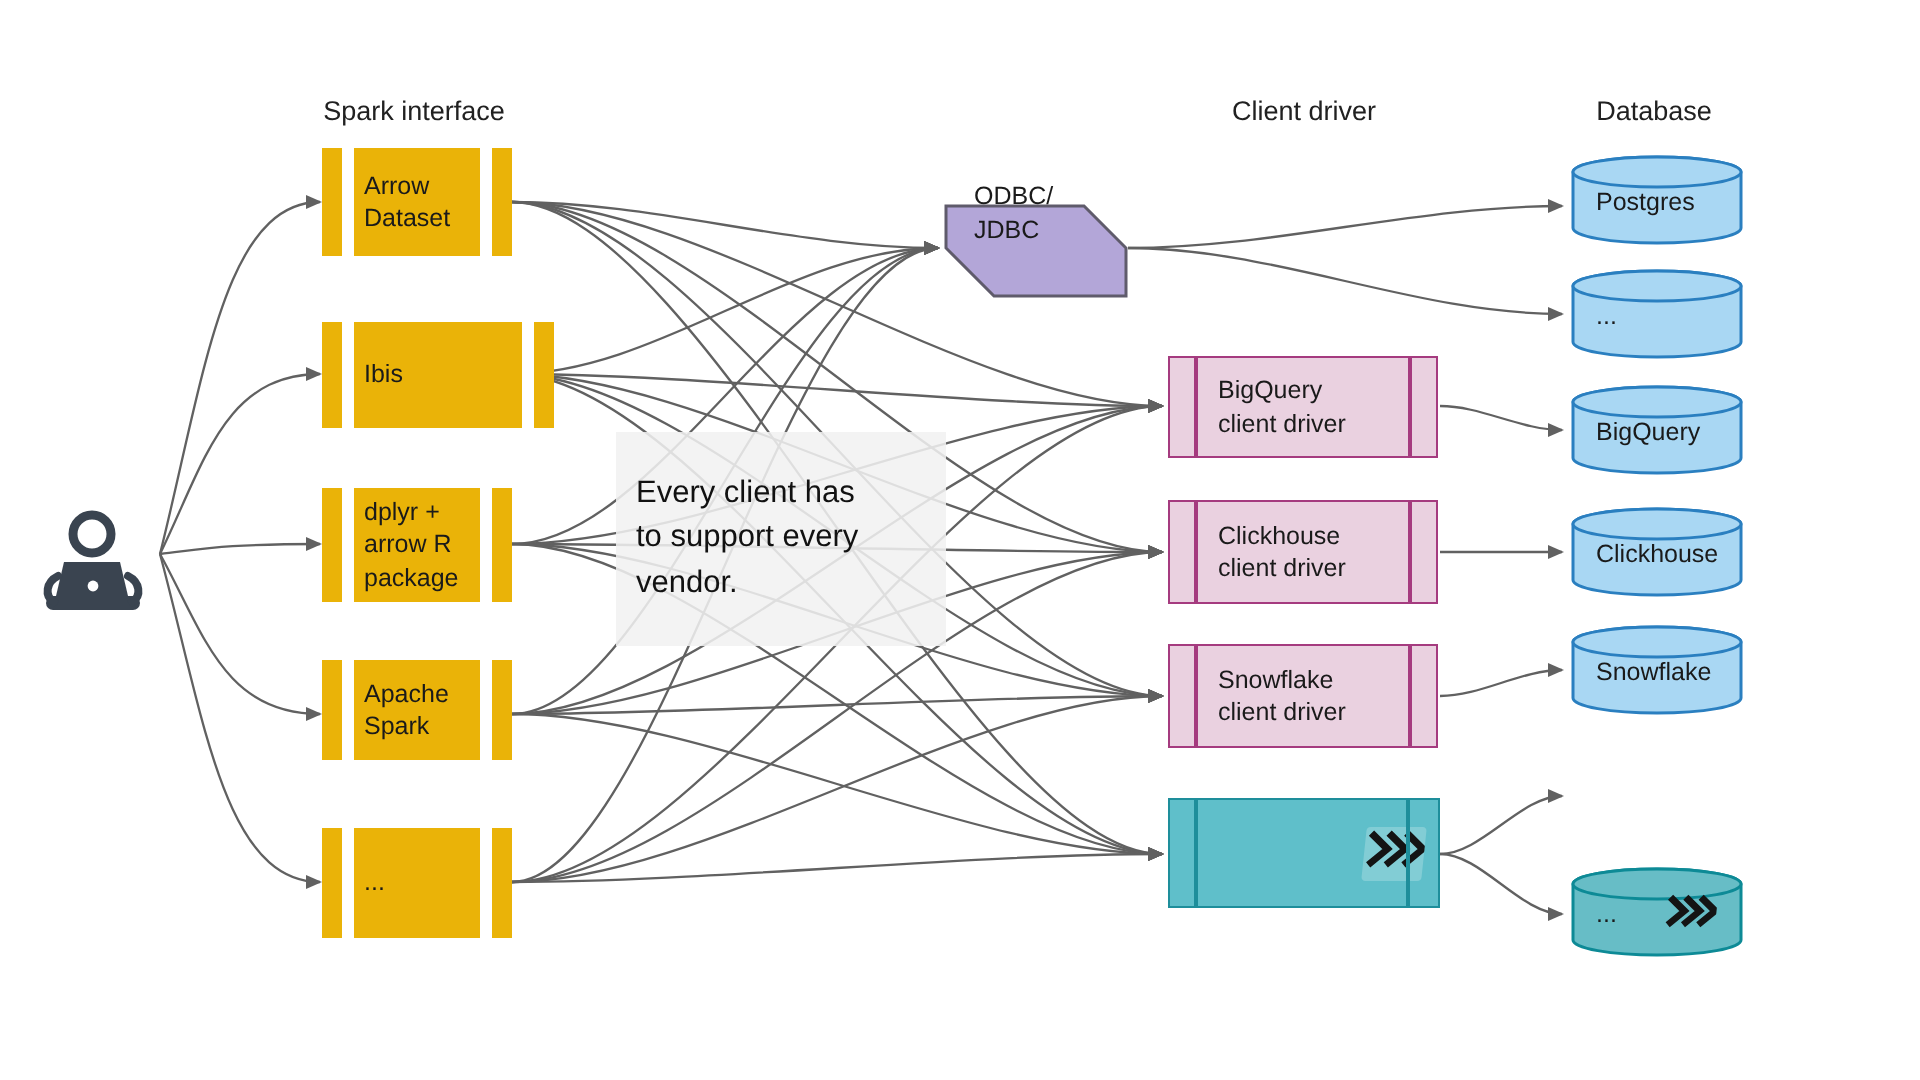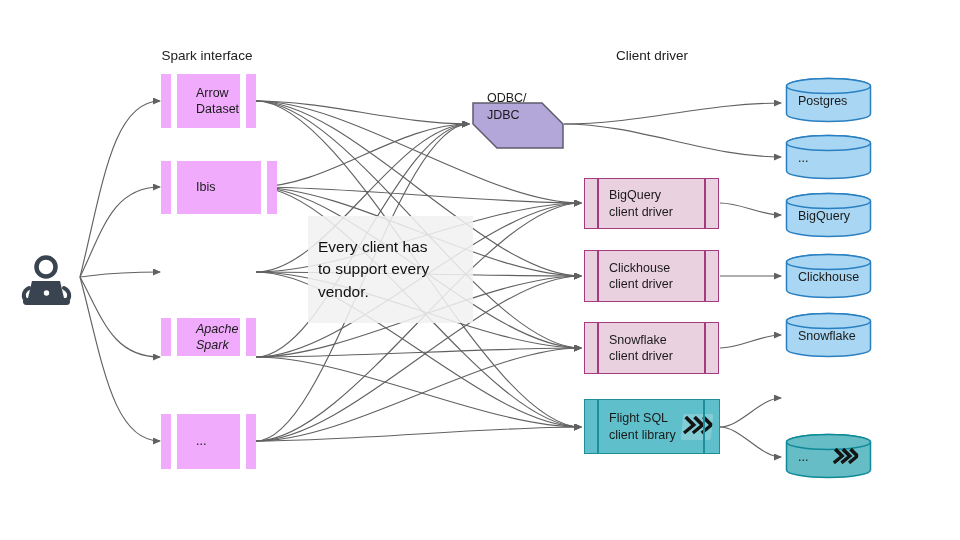--- a/index.html
+++ b/index.html
@@ -8,21 +8,21 @@
     font-family:"Liberation Sans", sans-serif;color:#1f1f1f;
   }
   #edges-svg{position:absolute;left:0;top:0;z-index:1;}
   .hdr{
     position:absolute;z-index:2;text-align:center;font-size:13.5px;color:#212121;
     white-space:pre-line;line-height:1.35;
   }
   .node{position:absolute;z-index:2;display:flex;align-items:center;box-sizing:border-box;}
   .lbl{white-space:pre-line;font-size:12.5px;line-height:1.32;color:#1a1a1a;}
   
-  .ui-box{background:#f0abfc;padding-left:35px;}
+  .ui-box{background:#eab308;padding-left:21px;}
   .ui-box::before,.ui-box::after{
     content:"";position:absolute;top:0;bottom:0;width:6px;background:#ffffff;
   }
   .ui-box::before{left:10px;} .ui-box::after{right:10px;}
   
   .drv-box{background:#EAD1E0;border:1.6px solid #A53B7F;padding-left:24px;}
   .drv-box::before,.drv-box::after{
     content:"";position:absolute;top:0;bottom:0;width:1.6px;background:#A53B7F;
   }
   .drv-box::before{left:12px;} .drv-box::after{right:12px;}
@@ -98,40 +98,46 @@
         <path d="M720,203 C 740.74,203 760.26,215 781,215" marker-end="url(#ah)"></path>
         <path d="M720,276 C 740.74,276 760.26,276 781,276" marker-end="url(#ah)"></path>
         <path d="M720,348 C 740.74,348 760.26,335 781,335" marker-end="url(#ah)"></path>
         <path d="M720,427 C 740.74,427 760.26,398 781,398" marker-end="url(#ah)"></path>
         <path d="M720,427 C 740.74,427 760.26,457 781,457" marker-end="url(#ah)"></path>
       </g>
   </svg>
 
   <div class="hdr" style="left:137px;top:47px;width:140px;">Spark interface</div>
   <div class="hdr" style="left:592px;top:47px;width:120px;">Client driver</div>
+  <div class="hdr" style="left:767px;top:47px;width:120px;">Database</div>
 
   <div id="person">
     <svg width="62" height="68" viewBox="0 0 62 68">
       <circle cx="26" cy="17" r="9.5" fill="none" stroke="#3A4450" stroke-width="4.5"></circle>
       <path d="M12,31 h28 l4,17 h-36 z" fill="#3A4450"></path>
       <circle cx="26.5" cy="43" r="2.7" fill="#ffffff"></circle>
       <rect x="3" y="48" width="47" height="7" rx="3.5" fill="#3A4450"></rect>
       <path d="M9,38 C3,41 2,48 7,51" fill="none" stroke="#3A4450" stroke-width="4" stroke-linecap="round"></path>
       <path d="M44,38 C50,41 51,48 46,51" fill="none" stroke="#3A4450" stroke-width="4" stroke-linecap="round"></path>
     </svg>
   </div>
 
   <div class="node ui-box" style="left:161px;top:74px;width:95px;height:54px;">
     <span class="lbl">Arrow
 Dataset</span>
     </div>
   <div class="node ui-box" style="left:161px;top:161px;width:116px;height:53px;">
     <span class="lbl">Ibis</span>
     </div>
-  <div class="node ui-box" style="left:161px;top:318px;width:95px;height:38px;font-style:italic;">
+  <div class="node ui-box" style="left:161px;top:244px;width:95px;height:57px;">
+    <span class="lbl">dplyr +
+arrow R
+package</span>
+    </div>
+  <div class="node ui-box" style="left:161px;top:330px;width:95px;height:50px;">
     <span class="lbl">Apache
 Spark</span>
     </div>
   <div class="node ui-box" style="left:161px;top:414px;width:95px;height:55px;">
     <span class="lbl">...</span>
     </div>
 
   <svg id="odbc-shape" width="95" height="50" viewBox="0 0 95 50">
     <polygon points="2,3 71,3 92,24 92,48 26,48 2,24" fill="#B3A6D8" stroke="#5F5B6B" stroke-width="1.5"></polygon>
   </svg>
@@ -151,22 +157,20 @@
   <div class="node drv-box" style="left:584px;top:250px;width:135px;height:52px;">
     <span class="lbl">Clickhouse
 client driver</span>
     </div>
   <div class="node drv-box" style="left:584px;top:322px;width:135px;height:52px;">
     <span class="lbl">Snowflake
 client driver</span>
     </div>
 
   <div class="node flight-box" style="left:584px;top:399px;width:136px;height:55px;">
-    <span class="lbl">Flight SQL
-client library</span>
     <span class="chev">
       <svg width="30" height="22" viewBox="0 0 34 24">
           <g fill="none" stroke="#141414" stroke-width="4">
             <path d="M3,3 L13,12 L3,21"></path>
             <path d="M13,3 L23,12 L13,21"></path>
             <path d="M23,3 L33,12 L23,21"></path>
           </g>
         </svg>
     </span>
   </div>

